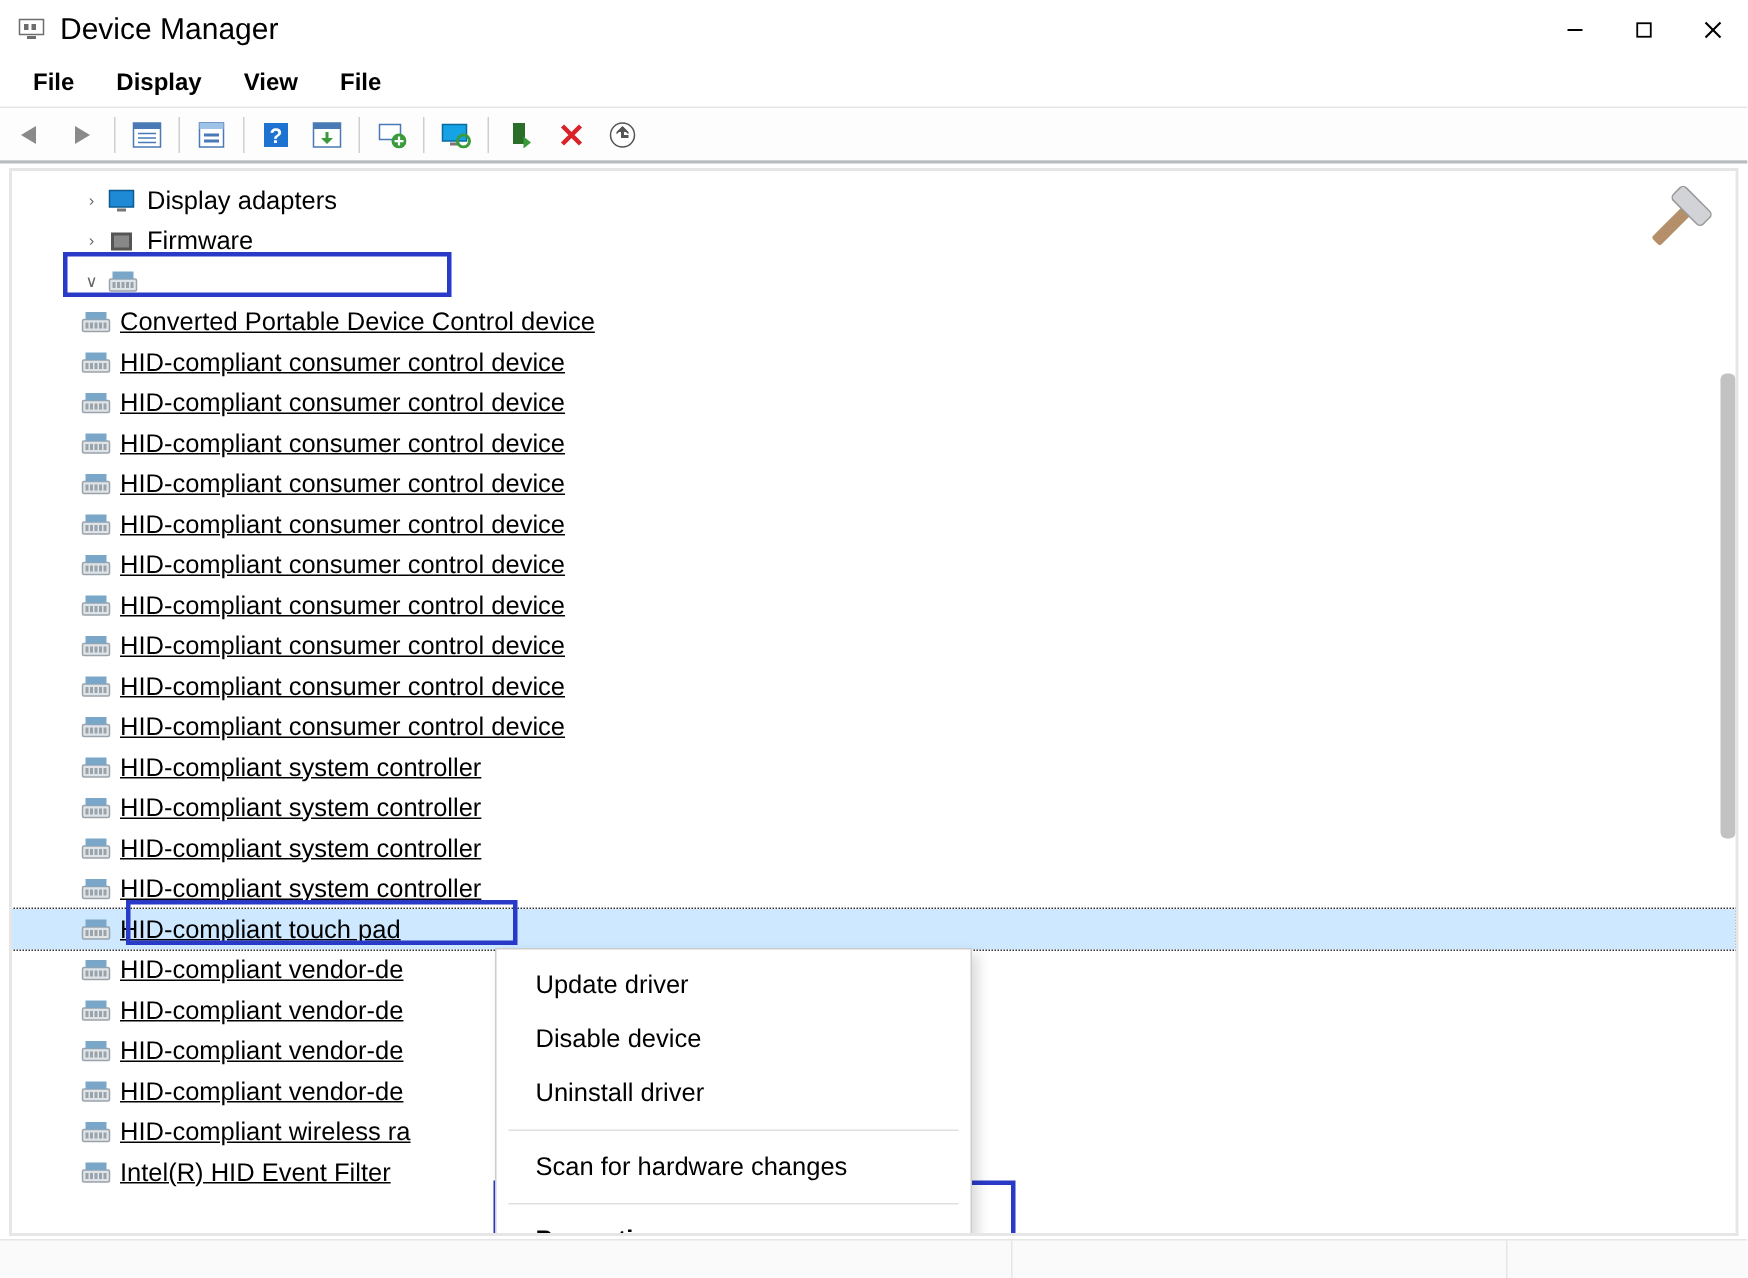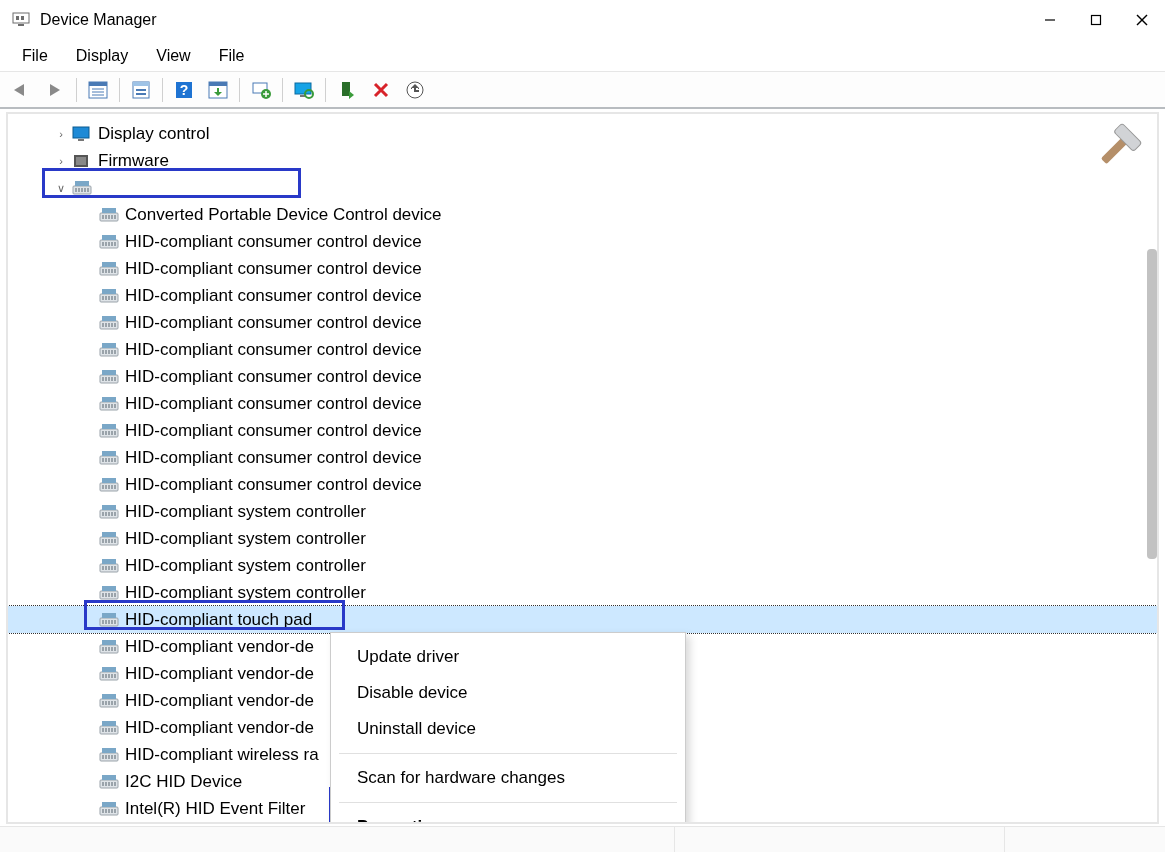--- a/index.html
+++ b/index.html
@@ -1,39 +1,39 @@
 <!DOCTYPE html>
 <html><head>
 <meta charset="utf-8">
 <style>
 * { box-sizing: border-box; font-family: "Segoe UI", Tahoma, sans-serif; }
 body { margin: 0; background: #fff; width: 1165px; height: 852px; overflow: hidden; position: relative; }
 
 
-.titlebar { height: 40px; display: flex; align-items: center; padding-left: 12px; font-size: 16px; }
+.titlebar { height: 40px; display: flex; align-items: center; padding-left: 12px; font-size: 20px; }
 .titlebar .appicon { width: 18px; height: 18px; margin-right: 10px; display: inline-block; }
 .titlebar .spacer { flex: 1; }
 .winctrl { width: 46px; height: 40px; display: flex; align-items: center; justify-content: center; font-size: 14px; }
 
 
 .menubar { height: 32px; border-bottom: 1px solid #e6e6e6; display: flex; align-items: center; padding-left: 10px; font-size: 16px; gap: 4px; }
-.menubar .menuitem { padding: 4px 12px; }
+.menubar .menuitem { padding: 4px 12px; font-weight: bold; }
 
 
 .toolbarwrap { height: 36px; border-bottom: 1px solid #c8c8c8; display: flex; align-items: center; padding: 0 6px; gap: 4px; background: #fdfdfd; position: relative; }
 .toolbarwrap::after { content:""; position:absolute; left:0; right:0; bottom:-2px; height:2px; background:#b8bcc0; }
 .toolbtn { width: 30px; height: 28px; display: flex; align-items: center; justify-content: center; }
 .toolsep { width: 1px; height: 24px; background: #d0d0d0; margin: 0 2px; }
 
 
 .treewrap { position: absolute; top: 112px; left: 6px; right: 6px; bottom: 28px; border: 2px solid #e6e6e6; background: #fff; overflow: hidden; }
 .tree { position: relative; padding-top: 6px; font-size: 17px; line-height: 26px; color: #000; }
 .row { display: flex; align-items: center; height: 27px; padding-left: 46px; white-space: nowrap; }
 .row.cat { padding-left: 46px; }
-.row.child { padding-left: 91px; }
+.row.child { padding-left: 46px; text-decoration: underline; }
 .expander { width: 14px; margin-right: 4px; color: #666; font-size: 11px; display: inline-block; text-align: center; }
 .devicon { width: 20px; height: 16px; margin-right: 6px; display: inline-block; vertical-align: middle; }
 .sel { background: #cde8ff; outline: 1px dotted #333; text-align: center; }
 
 
 .hl { position: absolute; border: 3px solid #2939c8; pointer-events: none; }
 
 
 .hammer { position: absolute; top: 8px; right: 14px; width: 56px; height: 56px; opacity: .85; }
 
@@ -188,21 +188,21 @@
 
   <div class="tree" id="tree">
       <div class="row cat">
         <span class="expander">›</span>
         <span class="devicon">
           <svg width="20" height="16">
             <rect x="1" y="1" width="16" height="11" fill="#1e8ad6" stroke="#0a5a90"></rect>
             <rect x="6" y="13" width="6" height="2" fill="#777"></rect>
           </svg>
         </span>
-        <span>Display control</span>
+        <span>Display adapters</span>
       </div>
       <div class="row cat">
         <span class="expander">›</span>
         <span class="devicon">
           <svg width="20" height="16">
             <rect x="2" y="2" width="14" height="12" fill="#555"></rect>
             <rect x="4" y="4" width="10" height="8" fill="#888"></rect>
           </svg>
         </span>
         <span>Firmware</span>
@@ -507,34 +507,20 @@
             <rect x="1" y="6" width="18" height="8" rx="1" fill="#dfe4e8" stroke="#9aa3aa"></rect>
             <rect x="3" y="8" width="2" height="4" fill="#9aa3aa"></rect>
             <rect x="6" y="8" width="2" height="4" fill="#9aa3aa"></rect>
             <rect x="9" y="8" width="2" height="4" fill="#9aa3aa"></rect>
             <rect x="12" y="8" width="2" height="4" fill="#9aa3aa"></rect>
             <rect x="15" y="8" width="2" height="4" fill="#9aa3aa"></rect>
             <rect x="3" y="1" width="14" height="5" fill="#7aa7c7"></rect>
           </svg>
         </span>
         <span>HID-compliant wireless ra</span>
-      </div>
-      <div class="row child">
-        <span class="devicon">
-          <svg width="20" height="16">
-            <rect x="1" y="6" width="18" height="8" rx="1" fill="#dfe4e8" stroke="#9aa3aa"></rect>
-            <rect x="3" y="8" width="2" height="4" fill="#9aa3aa"></rect>
-            <rect x="6" y="8" width="2" height="4" fill="#9aa3aa"></rect>
-            <rect x="9" y="8" width="2" height="4" fill="#9aa3aa"></rect>
-            <rect x="12" y="8" width="2" height="4" fill="#9aa3aa"></rect>
-            <rect x="15" y="8" width="2" height="4" fill="#9aa3aa"></rect>
-            <rect x="3" y="1" width="14" height="5" fill="#7aa7c7"></rect>
-          </svg>
-        </span>
-        <span>I2C HID Device</span>
       </div>
       <div class="row child">
         <span class="devicon">
           <svg width="20" height="16">
             <rect x="1" y="6" width="18" height="8" rx="1" fill="#dfe4e8" stroke="#9aa3aa"></rect>
             <rect x="3" y="8" width="2" height="4" fill="#9aa3aa"></rect>
             <rect x="6" y="8" width="2" height="4" fill="#9aa3aa"></rect>
             <rect x="9" y="8" width="2" height="4" fill="#9aa3aa"></rect>
             <rect x="12" y="8" width="2" height="4" fill="#9aa3aa"></rect>
             <rect x="15" y="8" width="2" height="4" fill="#9aa3aa"></rect>
@@ -542,24 +528,24 @@
           </svg>
         </span>
         <span>Intel(R) HID Event Filter</span>
       </div>
     </div>
 
   <div class="hl" style="left:34px; top:54px; width:259px; height:30px;"></div>
   <div class="hl" style="left:76px; top:486px; width:261px; height:30px;"></div>
   <div class="hl" style="left:321px; top:673px; width:348px; height:43px;"></div>
 
-  <div class="ctxmenu" id="ctxmenu" style="left:322px; top:518px; width:356px;">
+  <div class="ctxmenu" id="ctxmenu" style="left:322px; top:518px; width:318px;">
       <div class="ctxitem">Update driver</div>
       <div class="ctxitem">Disable device</div>
-      <div class="ctxitem">Uninstall device</div>
+      <div class="ctxitem">Uninstall driver</div>
       <div class="ctxsep"></div>
       <div class="ctxitem">Scan for hardware changes</div>
       <div class="ctxsep"></div>
       <div class="ctxitem bold">Properties</div>
     </div>
 </div>
 
 <div class="statusbar">
   <div class="cell"></div>
     <div class="cell" style="flex:0 0 330px"></div>

